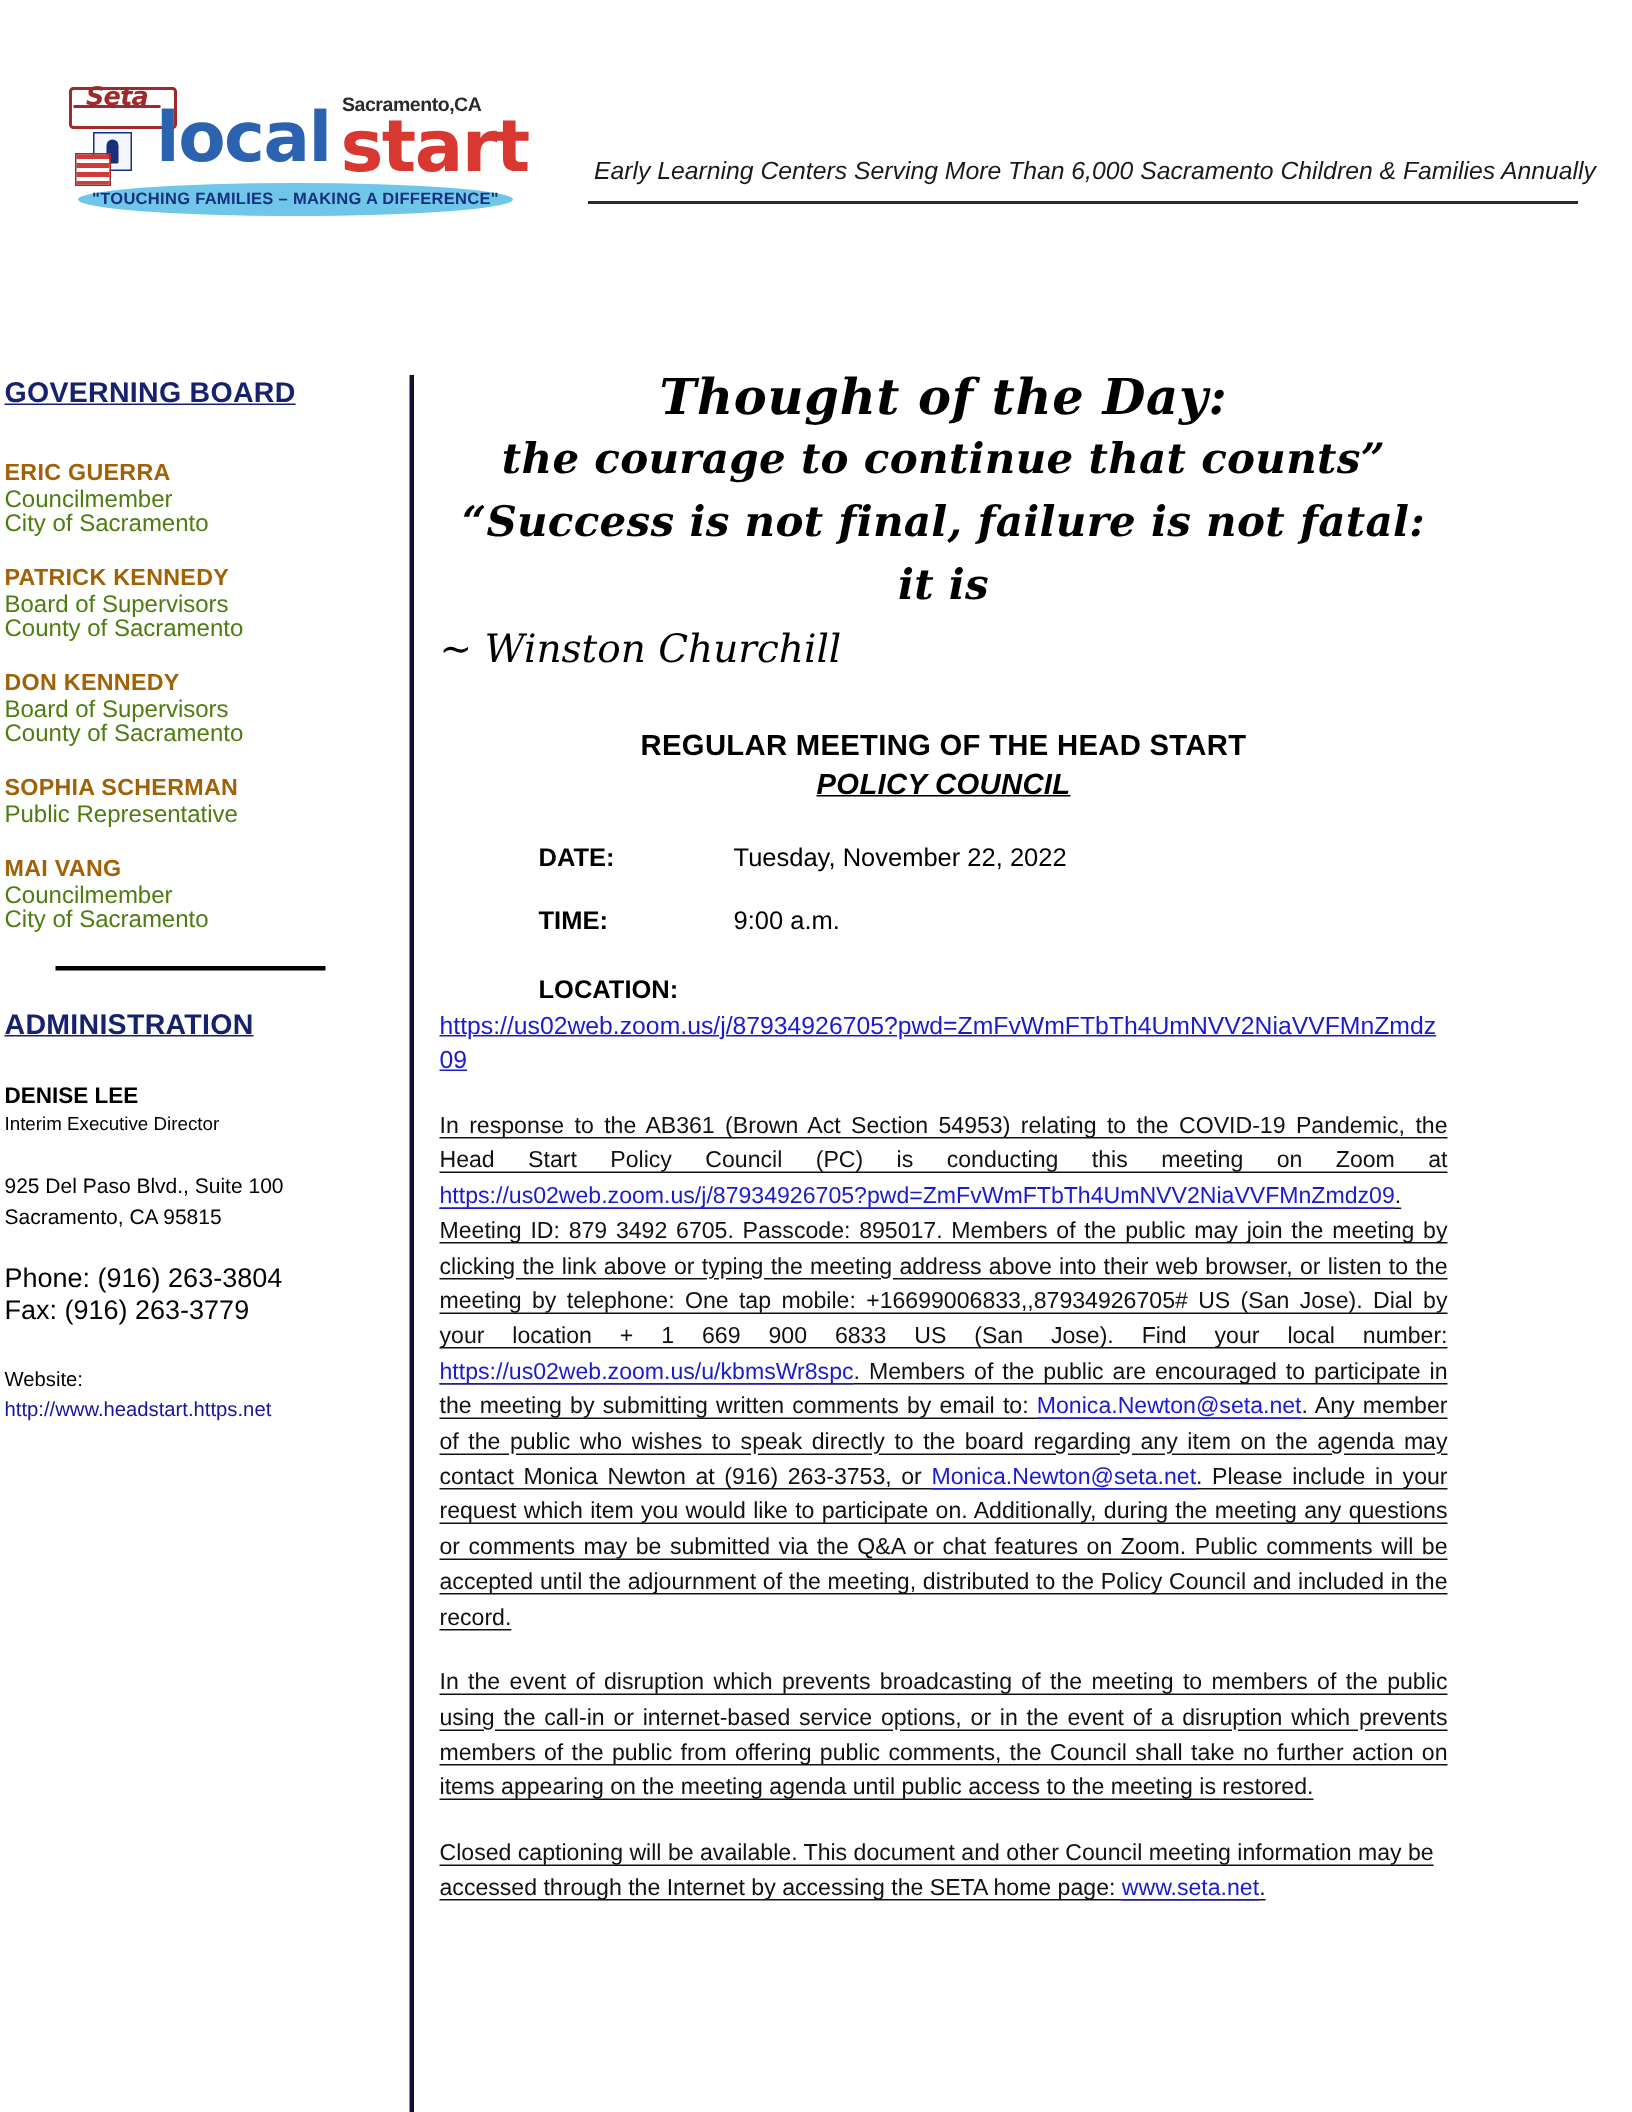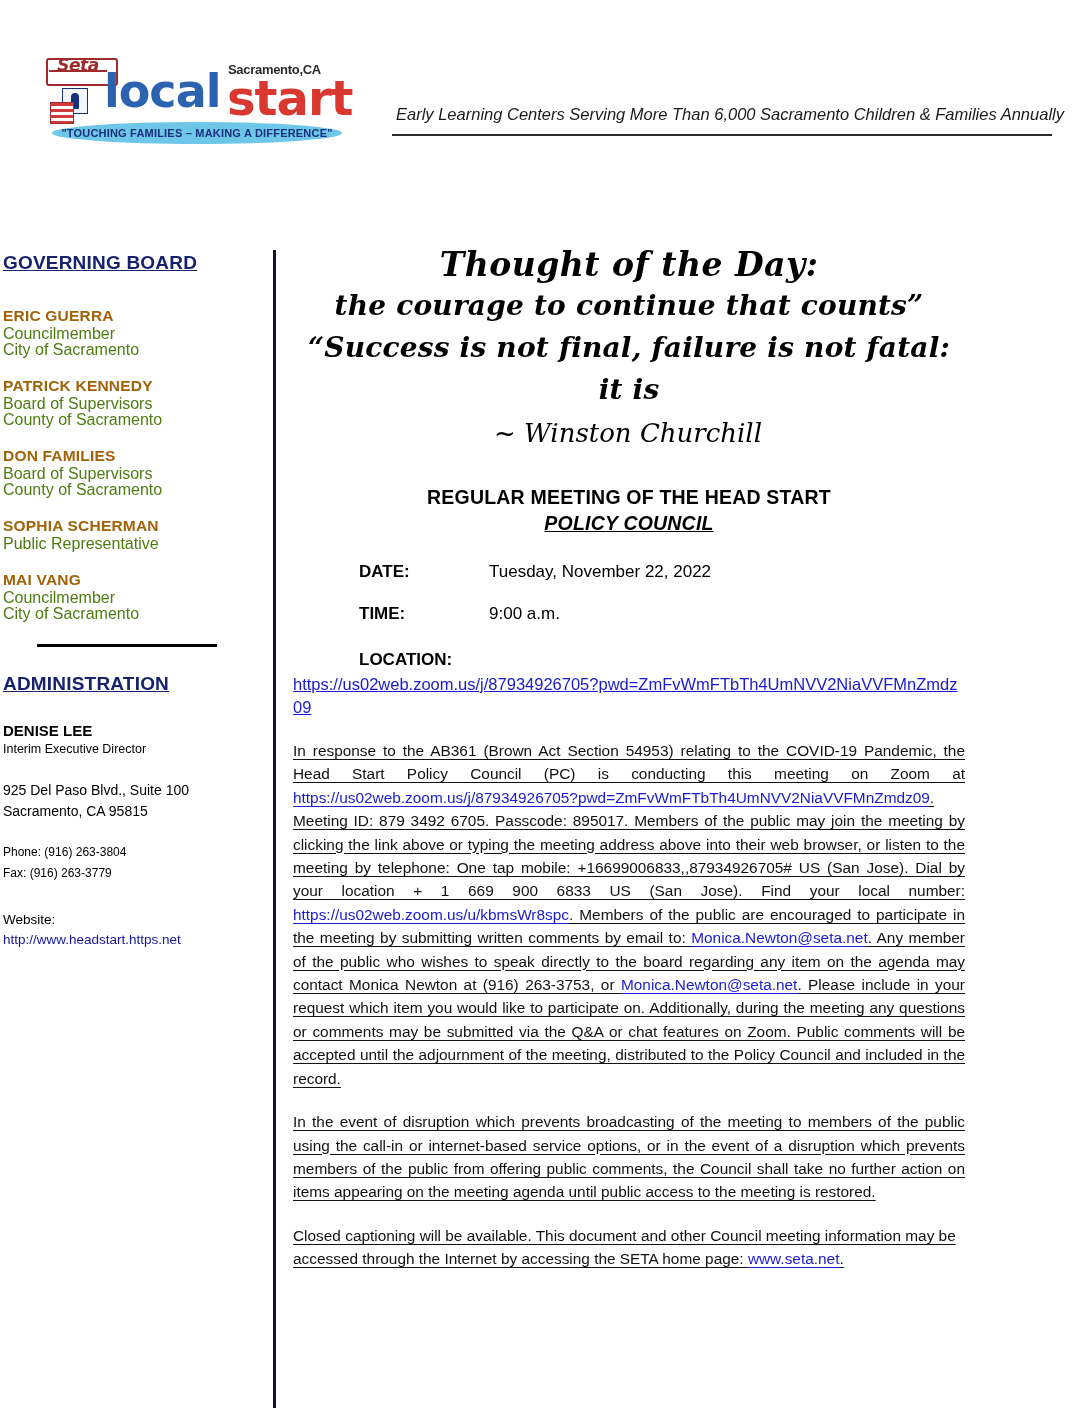--- a/index.html
+++ b/index.html
@@ -226,21 +226,21 @@
     font-size: 12.5px;
     line-height: 17px;
   }
   .admin-address {
     margin-top: 22px;
     font-size: 14px;
     line-height: 21px;
   }
   .admin-phone {
     margin-top: 20px;
-    font-size: 12px;
+    font-size: 18px;
     line-height: 21px;
   }
   .admin-web {
     margin-top: 26px;
     font-size: 13.5px;
     line-height: 20px;
   }
   .admin-web .weblink {
     color: #1414a0;
   }
@@ -273,21 +273,21 @@
     font-size: 33px;
     line-height: 40px;
     letter-spacing: 0.5px;
   }
   .quote-body {
     font-size: 28px;
     line-height: 42px;
     letter-spacing: 0.2px;
   }
   .quote-attr {
-    text-align: center;
+    text-align: left;
     font-family: "DejaVu Serif", serif;
     font-style: italic;
     font-size: 26px;
     line-height: 40px;
     margin-top: 2px;
     padding-right: 2px;
   }
 
   .meeting-title {
     margin-top: 31px;
@@ -390,21 +390,21 @@
       <div class="bm-role">City of Sacramento</div>
     </div>
 
     <div class="board-member">
       <div class="bm-name">PATRICK KENNEDY</div>
       <div class="bm-role">Board of Supervisors</div>
       <div class="bm-role">County of Sacramento</div>
     </div>
 
     <div class="board-member">
-      <div class="bm-name">DON FAMILIES</div>
+      <div class="bm-name">DON KENNEDY</div>
       <div class="bm-role">Board of Supervisors</div>
       <div class="bm-role">County of Sacramento</div>
     </div>
 
     <div class="board-member">
       <div class="bm-name">SOPHIA SCHERMAN</div>
       <div class="bm-role">Public Representative</div>
     </div>
 
     <div class="board-member">

